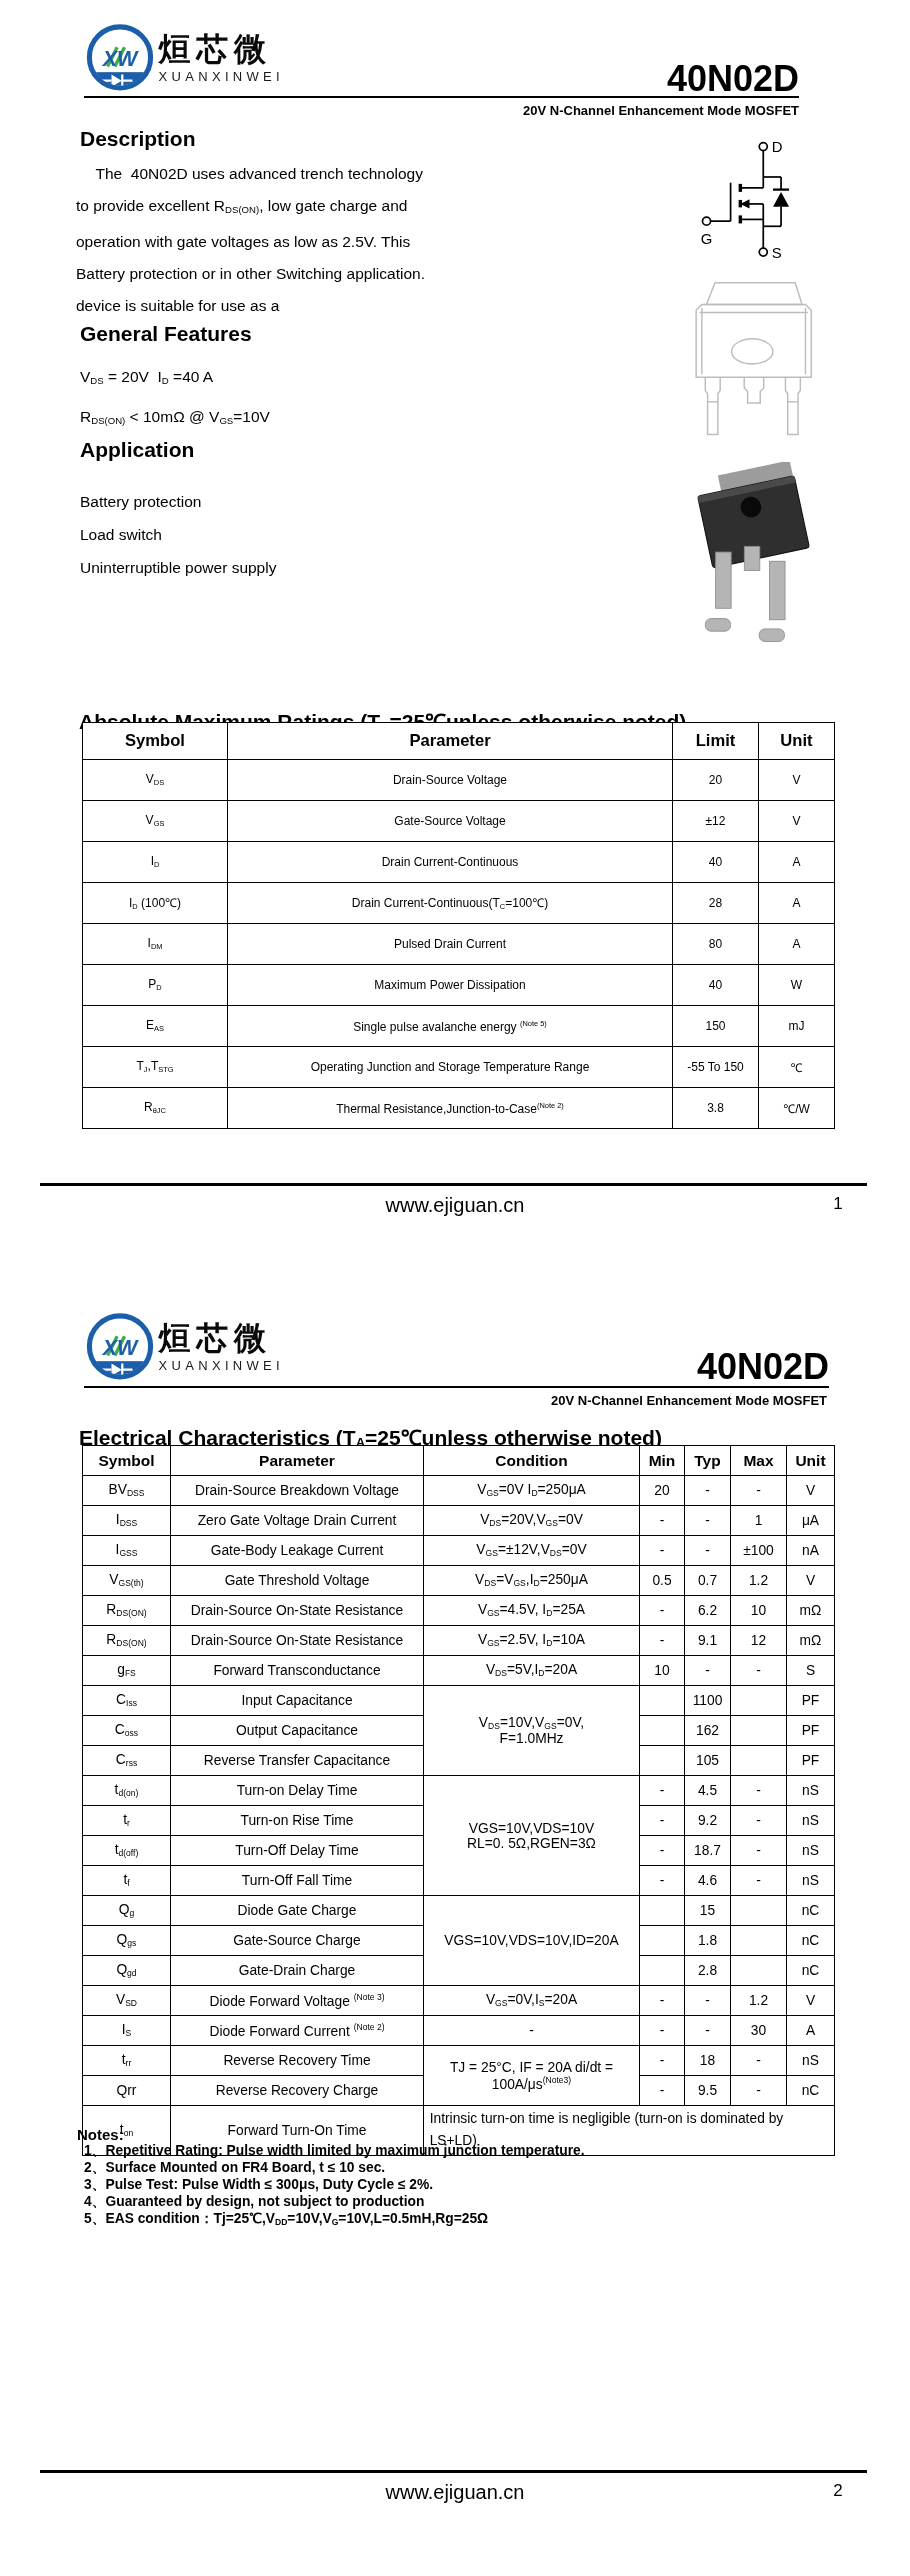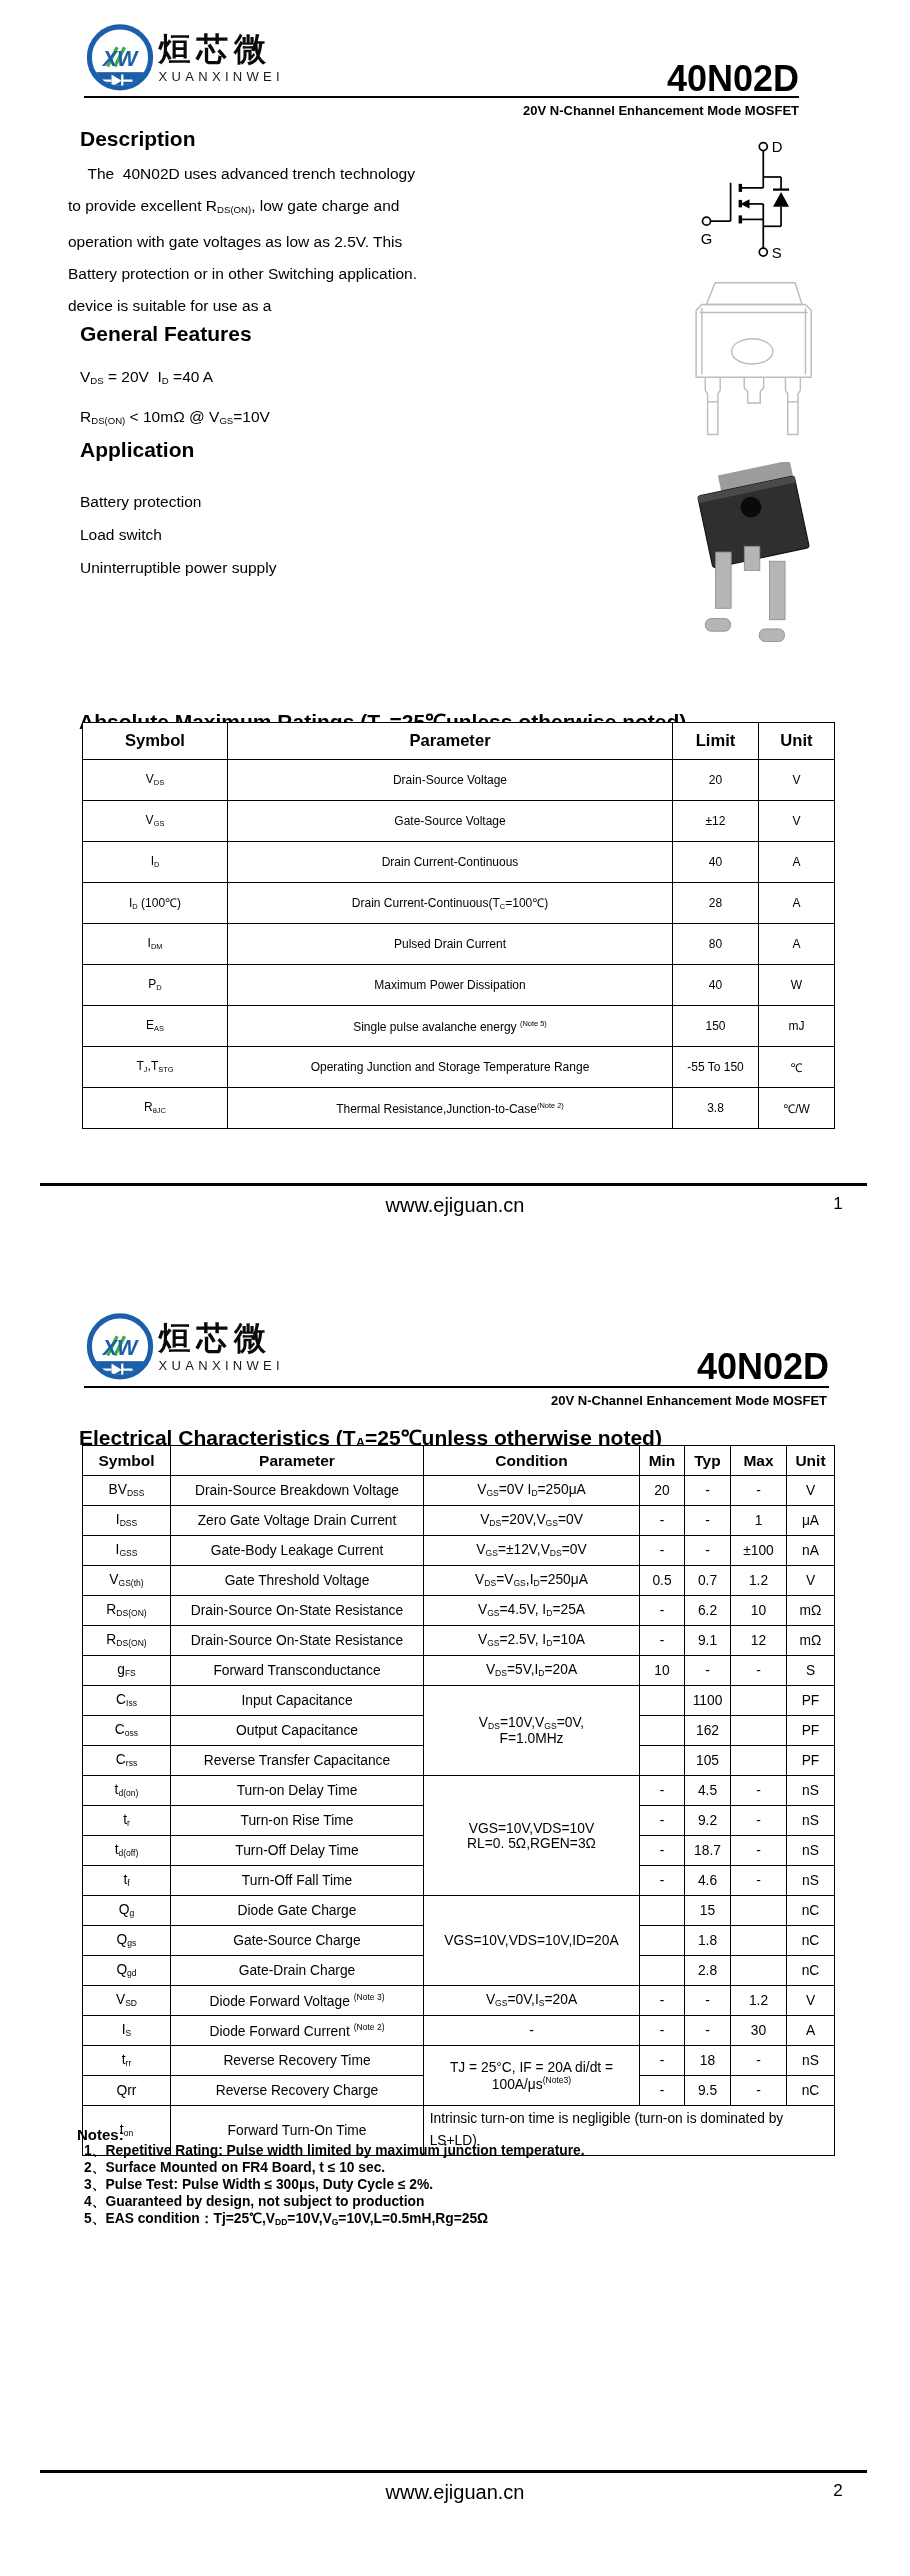--- a/index.html
+++ b/index.html
@@ -70,21 +70,21 @@
       <div class="logo-cn">烜芯微</div>
       <div class="logo-en">XUANXINWEI</div>
     </div>
   </div>
 
   <div class="abs partnum" style="left:455px; top:61px; width:344px;">40N02D</div>
   <div class="abs hrule" style="left:84px; top:96px; width:715px;"></div>
   <div class="abs subtitle" style="left:340px; top:104px; width:459px;">20V N-Channel Enhancement Mode MOSFET</div>
 
   <div class="abs heading" style="left:80px; top:127px;">Description</div>
-  <div class="abs desc-lines" style="left:68px; top:158px;">
+  <div class="abs desc-lines" style="left:76px; top:158px;">
       <div>The&nbsp; 40N02D uses advanced trench technology</div>
       <div>to provide excellent R<sub>DS(ON)</sub>, low gate charge and</div>
       <div>operation with gate voltages as low as 2.5V. This</div>
       <div>Battery protection or in other Switching application.</div>
       <div>device is suitable for use as a</div>
     </div>
 
   <div class="abs heading" style="left:80px; top:322px;">General Features</div>
   <div class="abs feat-lines" style="left:80px; top:359px;">
       <div>V<sub>DS</sub> = 20V&nbsp; I<sub>D</sub> =40 A</div>

